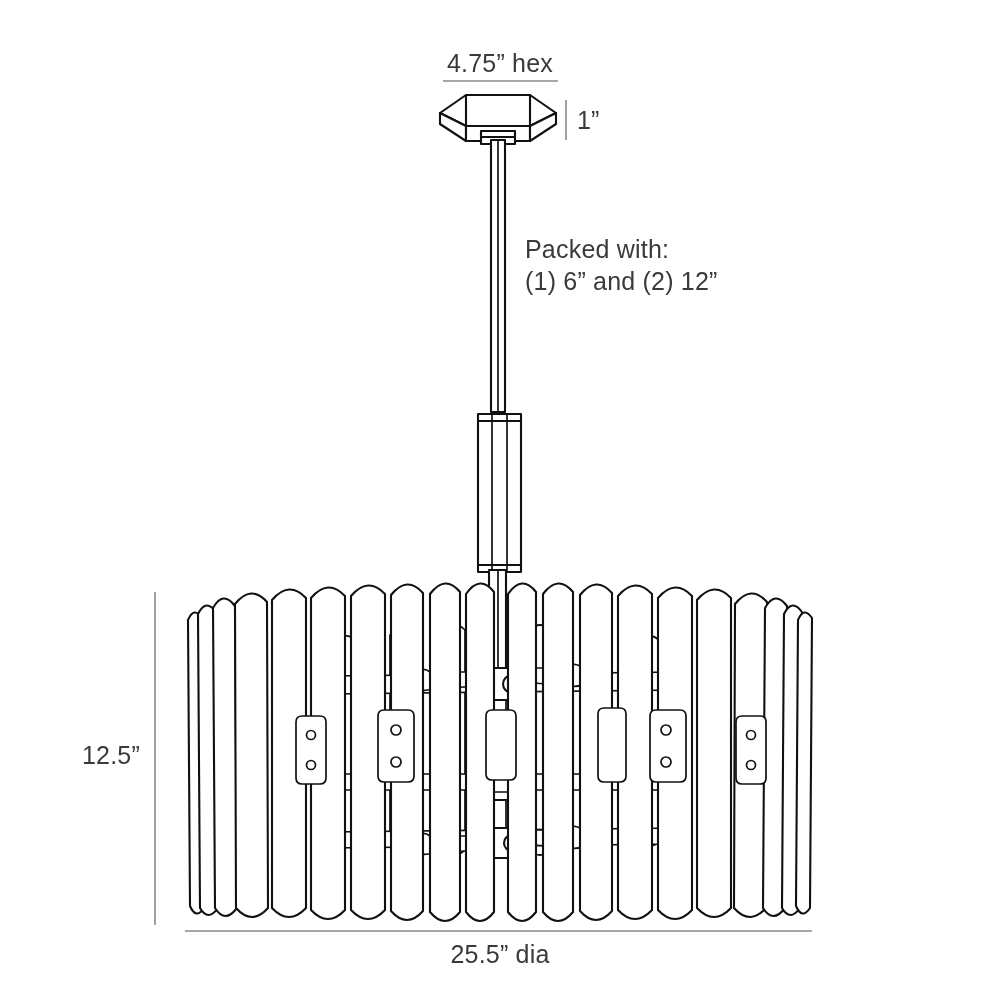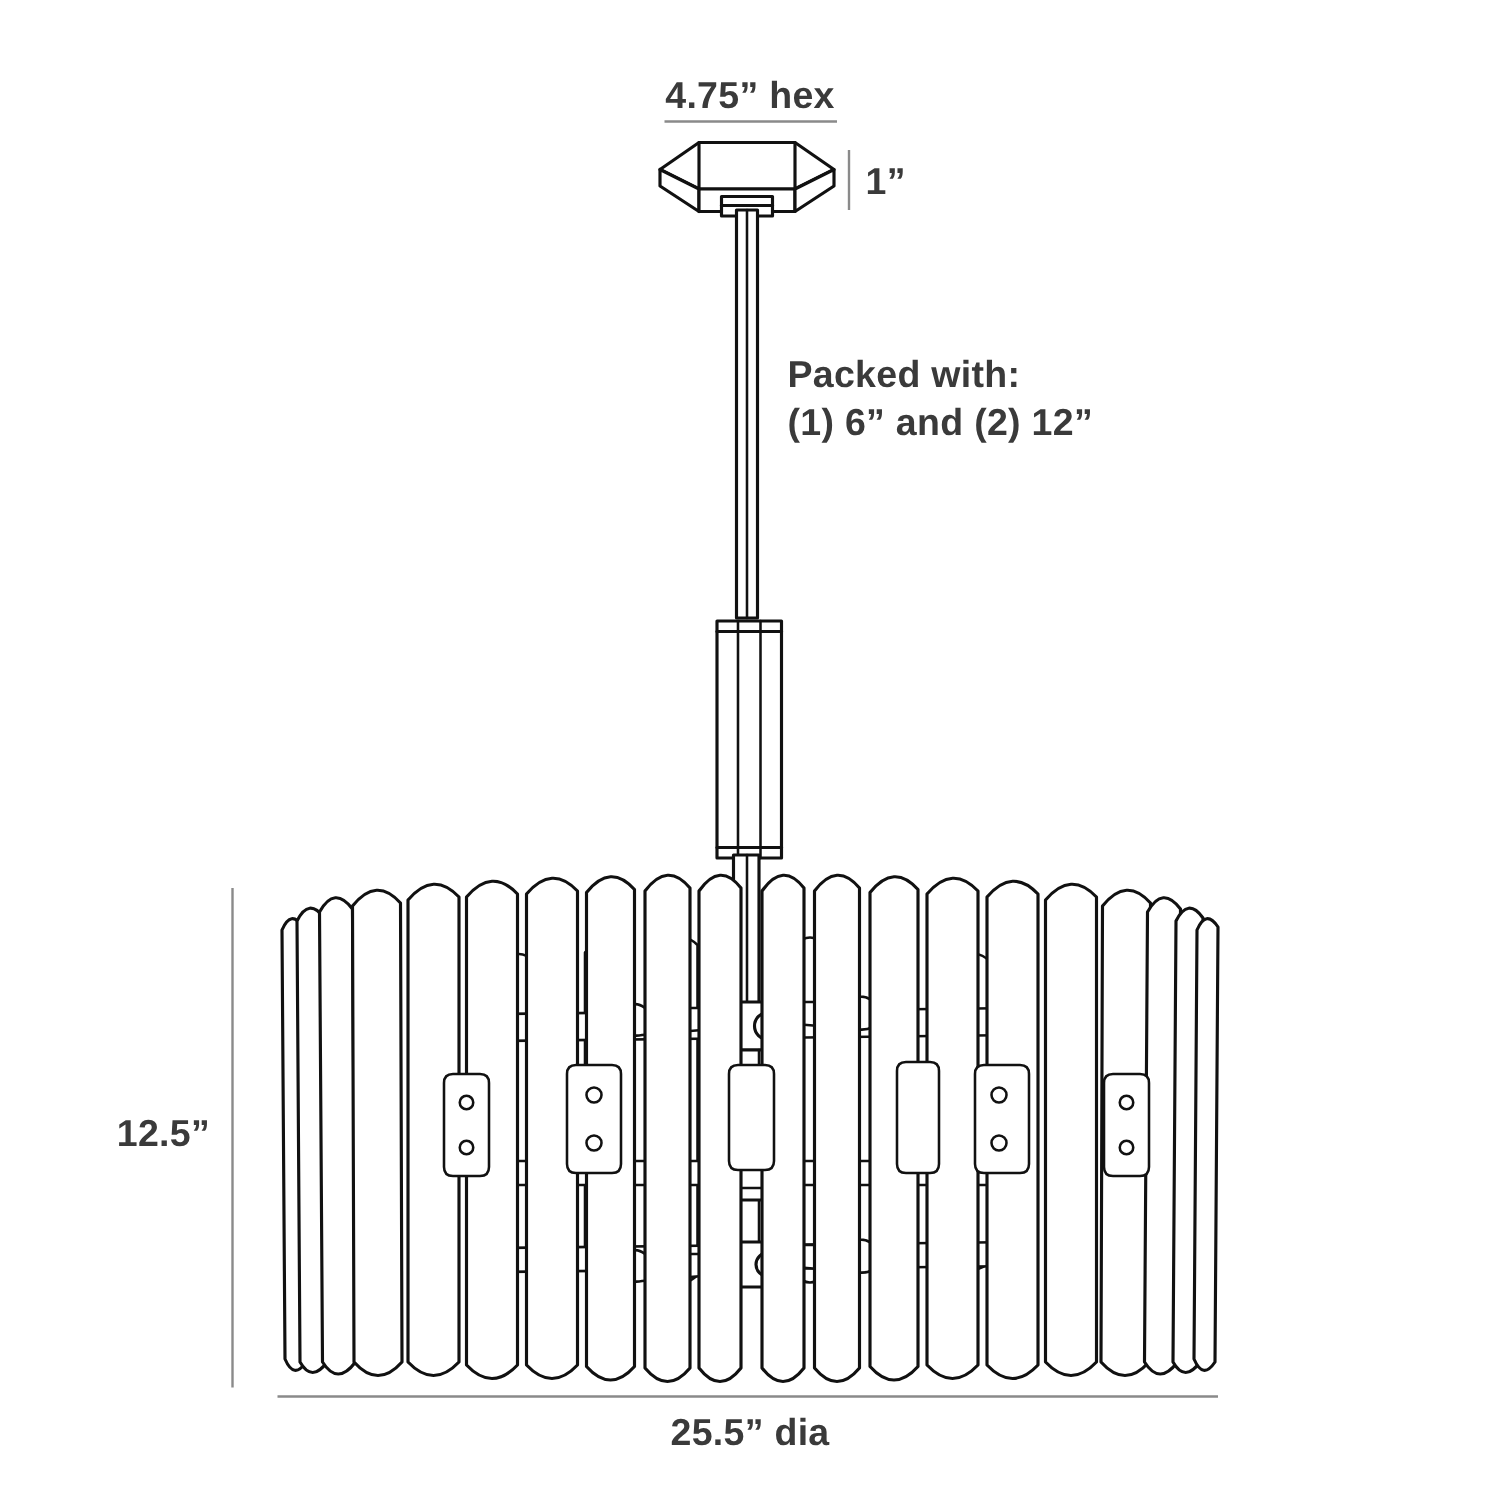--- a/index.html
+++ b/index.html
@@ -14,21 +14,20 @@
     font-family: "Liberation Sans", sans-serif;
     color: #3a3a3a;
     position: relative;
     overflow: hidden;
   }
   #drawing-root {
     position: absolute;
     left: 0; top: 0;
     width: 1000px;
     height: 1000px;
-    font-weight: bold;
   }
   svg.spec-svg {
     display: block;
     width: 1000px;
     height: 1000px;
   }
   .dim-text {
     font-family: "Liberation Sans", sans-serif;
     font-size: 25px;
     fill: #3a3a3a;

